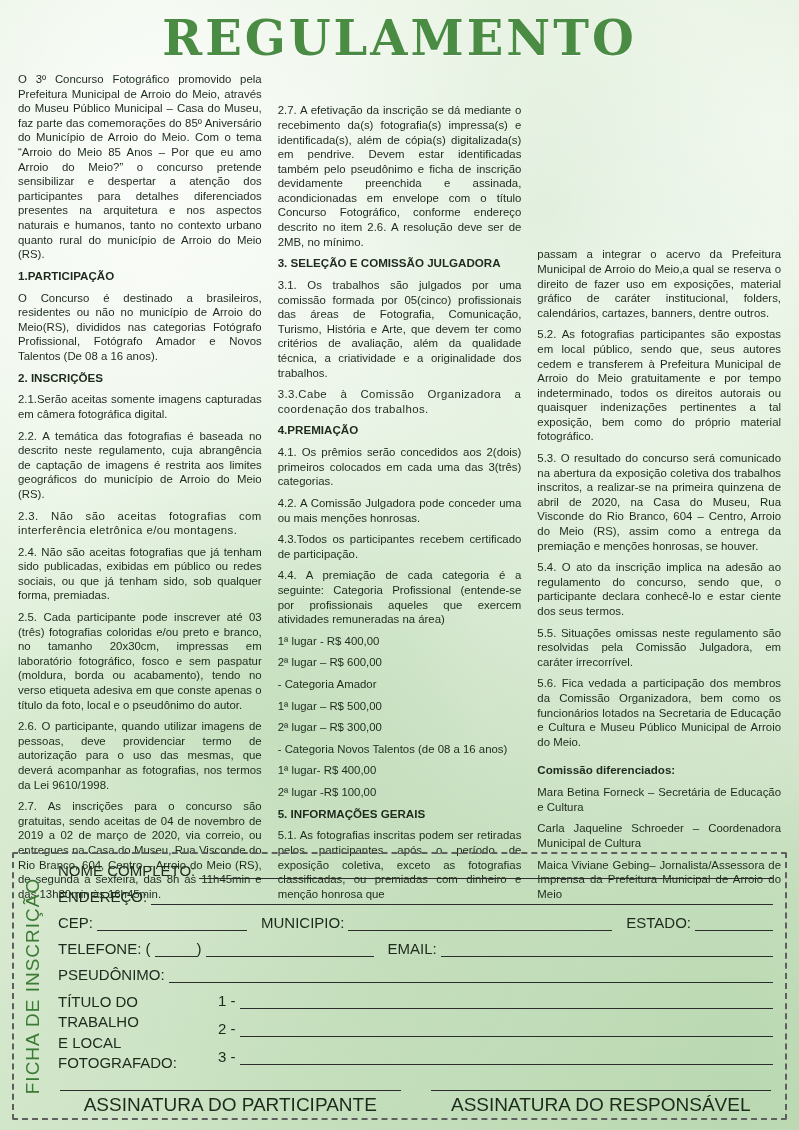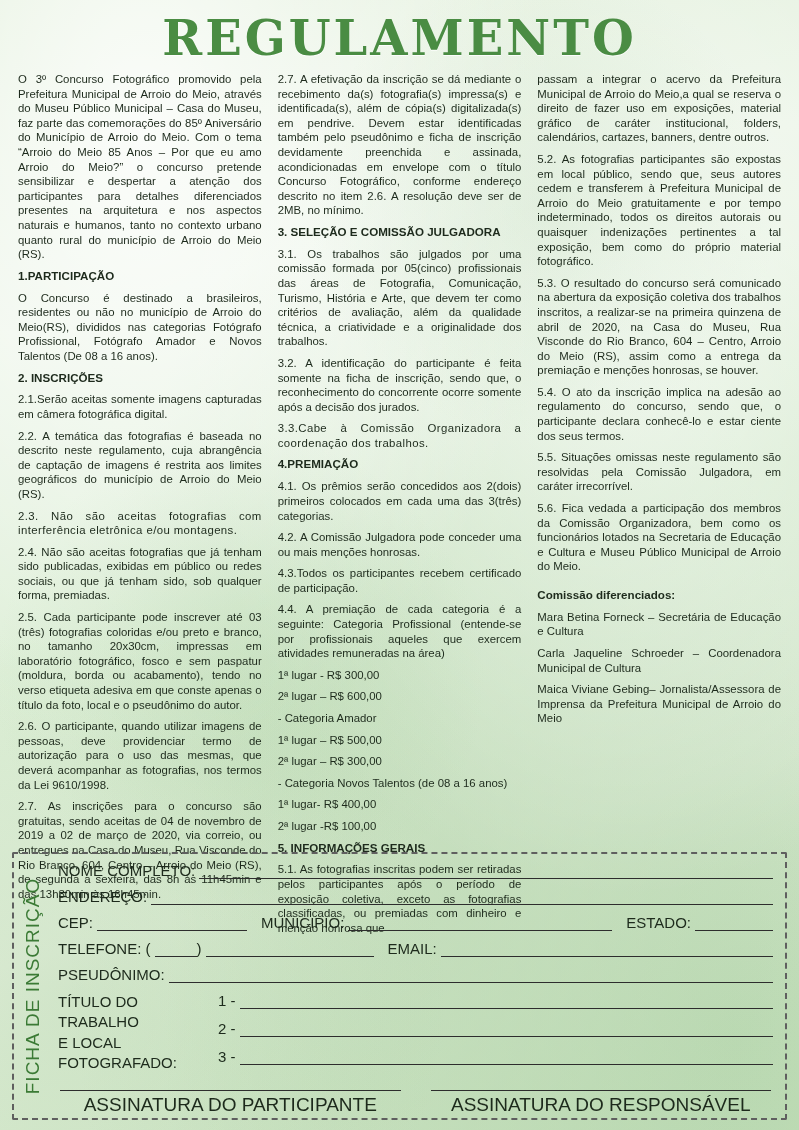--- a/index.html
+++ b/index.html
@@ -42,20 +42,21 @@
     color: #4a8c43;
     font-weight: bold;
     padding: 10px 0 4px 0;
     text-shadow: 0 1px 0 rgba(255,255,255,0.8);
   }
 
   .cols {
     display: flex;
     gap: 16px;
     padding: 2px 18px 0 18px;
+    align-items: flex-end;
   }
   .col { width: 248px; }
   .col p, .col h3 {
     margin: 0 0 7px 0;
     font-size: 11.4px;
     line-height: 1.28;
     color: #1d2a1c;
     text-align: justify;
   }
   .col h3 {
@@ -168,28 +169,27 @@
       <p>2.4. Não são aceitas fotografias que já tenham sido publicadas, exibidas em público ou redes sociais, ou que já tenham sido, sob qualquer forma, premiadas.</p>
       <p>2.5. Cada participante pode inscrever até 03 (três) fotografias coloridas e/ou preto e branco, no tamanho 20x30cm, impressas em laboratório fotográfico, fosco e sem paspatur (moldura, borda ou acabamento), tendo no verso etiqueta adesiva em que conste apenas o título da foto, local e o pseudônimo do autor.</p>
       <p>2.6. O participante, quando utilizar imagens de pessoas, deve providenciar termo de autorização para o uso das mesmas, que deverá acompanhar as fotografias, nos termos da Lei 9610/1998.</p>
       <p>2.7. As inscrições para o concurso são gratuitas, sendo aceitas de 04 de novembro de 2019 a 02 de março de 2020, via correio, ou entregues na Casa do Museu, Rua Visconde do Rio Branco, 604, Centro – Arroio do Meio (RS), de segunda a sexfeira, das 8h às 11h45min e das 13h30min às 16h45min.</p>
     </div>
 
     <div class="col">
       <p>2.7. A efetivação da inscrição se dá mediante o recebimento da(s) fotografia(s) impressa(s) e identificada(s), além de cópia(s) digitalizada(s) em pendrive. Devem estar identificadas também pelo pseudônimo e ficha de inscrição devidamente preenchida e assinada, acondicionadas em envelope com o título Concurso Fotográfico, conforme endereço descrito no item 2.6. A resolução deve ser de 2MB, no mínimo.</p>
       <h3>3. SELEÇÃO E COMISSÃO JULGADORA</h3>
       <p>3.1. Os trabalhos são julgados por uma comissão formada por 05(cinco) profissionais das áreas de Fotografia, Comunicação, Turismo, História e Arte, que devem ter como critérios de avaliação, além da qualidade técnica, a criatividade e a originalidade dos trabalhos.</p>
-      <p>3.2. A identificação do participante é feita somente na ficha de inscrição, sendo que, o reconhecimento do concorrente ocorre somente após a decisão dos jurados.</p>
       <p class="spaced">3.3.Cabe à Comissão Organizadora a coordenação dos trabalhos.</p>
       <h3>4.PREMIAÇÃO</h3>
       <p>4.1. Os prêmios serão concedidos aos 2(dois) primeiros colocados em cada uma das 3(três) categorias.</p>
       <p>4.2. A Comissão Julgadora pode conceder uma ou mais menções honrosas.</p>
       <p>4.3.Todos os participantes recebem certificado de participação.</p>
       <p>4.4. A premiação de cada categoria é a seguinte: Categoria Profissional (entende-se por profissionais aqueles que exercem atividades remuneradas na área)</p>
-      <p class="tight">1ª lugar - R$ 300,00</p>
+      <p class="tight">1ª lugar - R$ 400,00</p>
       <p class="tight">2ª lugar – R$ 600,00</p>
       <p class="tight">- Categoria Amador</p>
       <p class="tight">1ª lugar – R$ 500,00</p>
       <p class="tight">2ª lugar – R$ 300,00</p>
       <p class="tight">- Categoria Novos Talentos (de 08 a 16 anos)</p>
       <p class="tight">1ª lugar- R$ 400,00</p>
       <p class="tight">2ª lugar -R$ 100,00</p>
       <h3>5. INFORMAÇÕES GERAIS</h3>
       <p>5.1. As fotografias inscritas podem ser retiradas pelos participantes após o período de exposição coletiva, exceto as fotografias classificadas, ou premiadas com dinheiro e menção honrosa que</p>
     </div>

